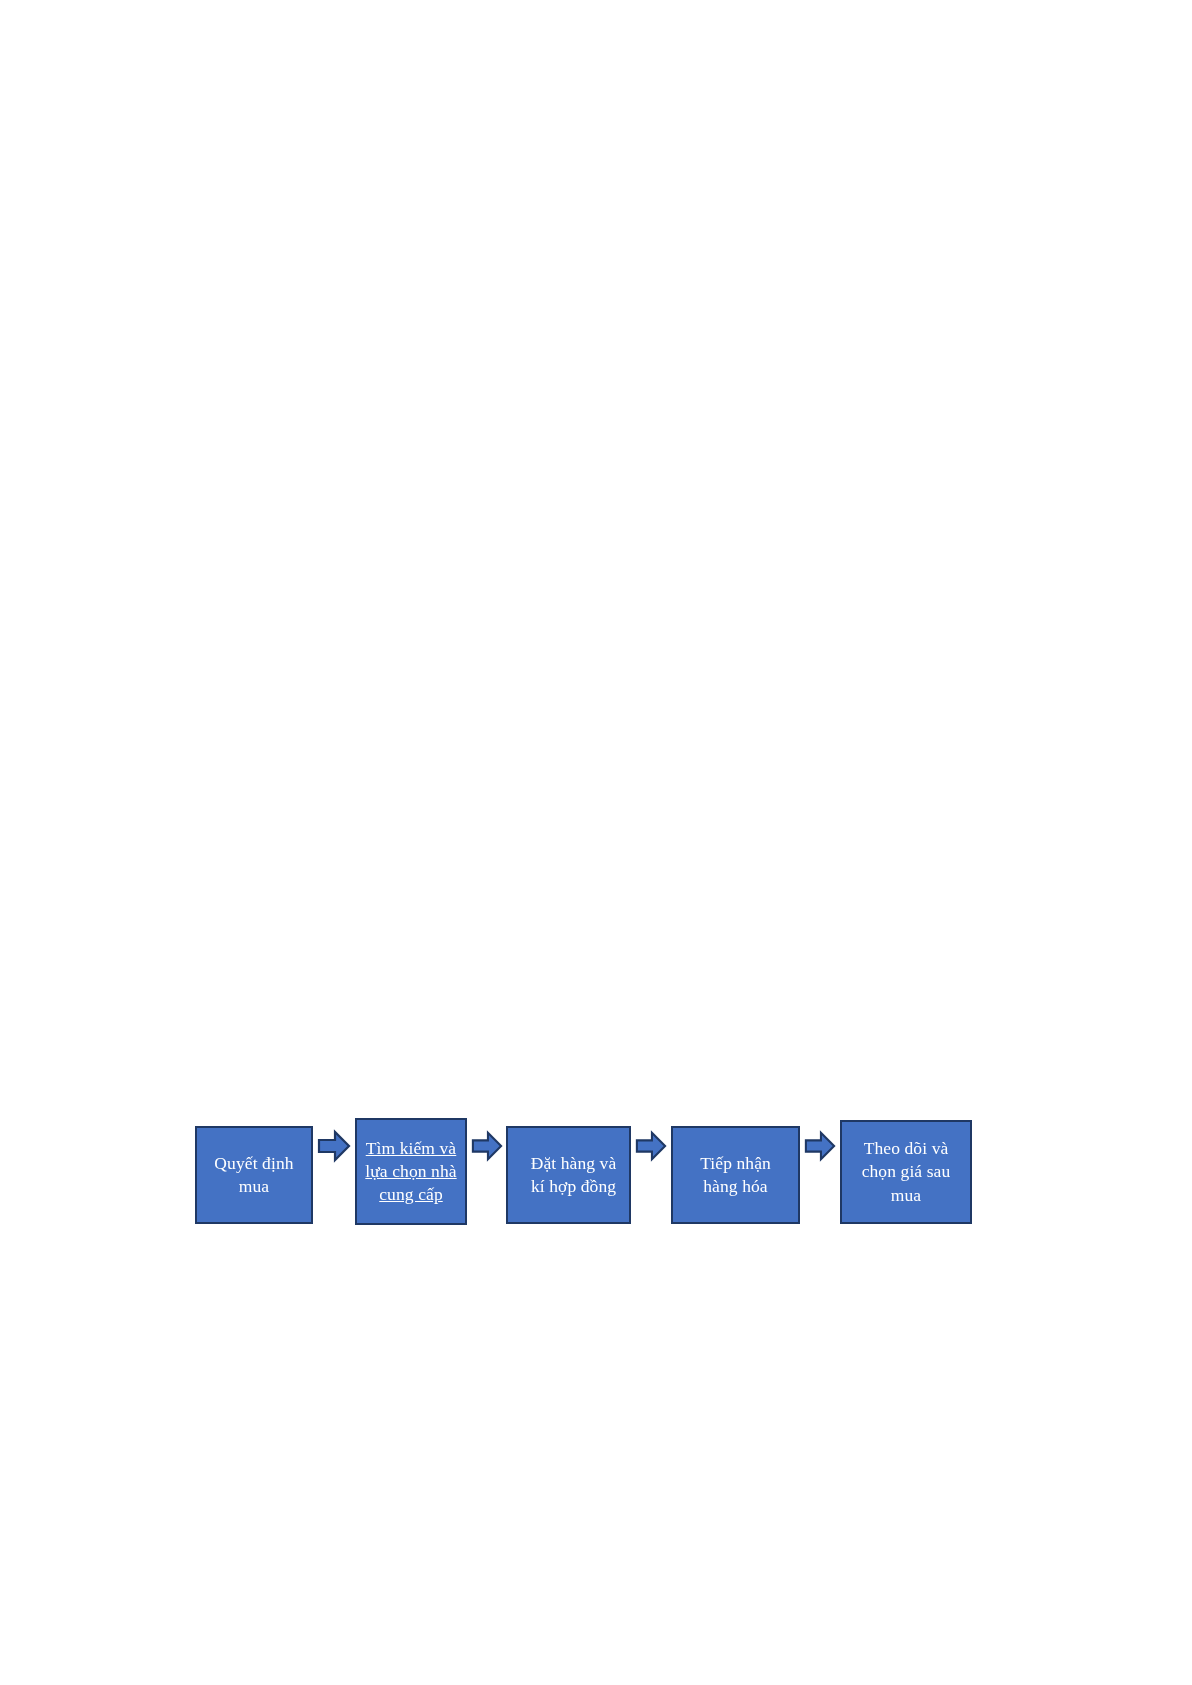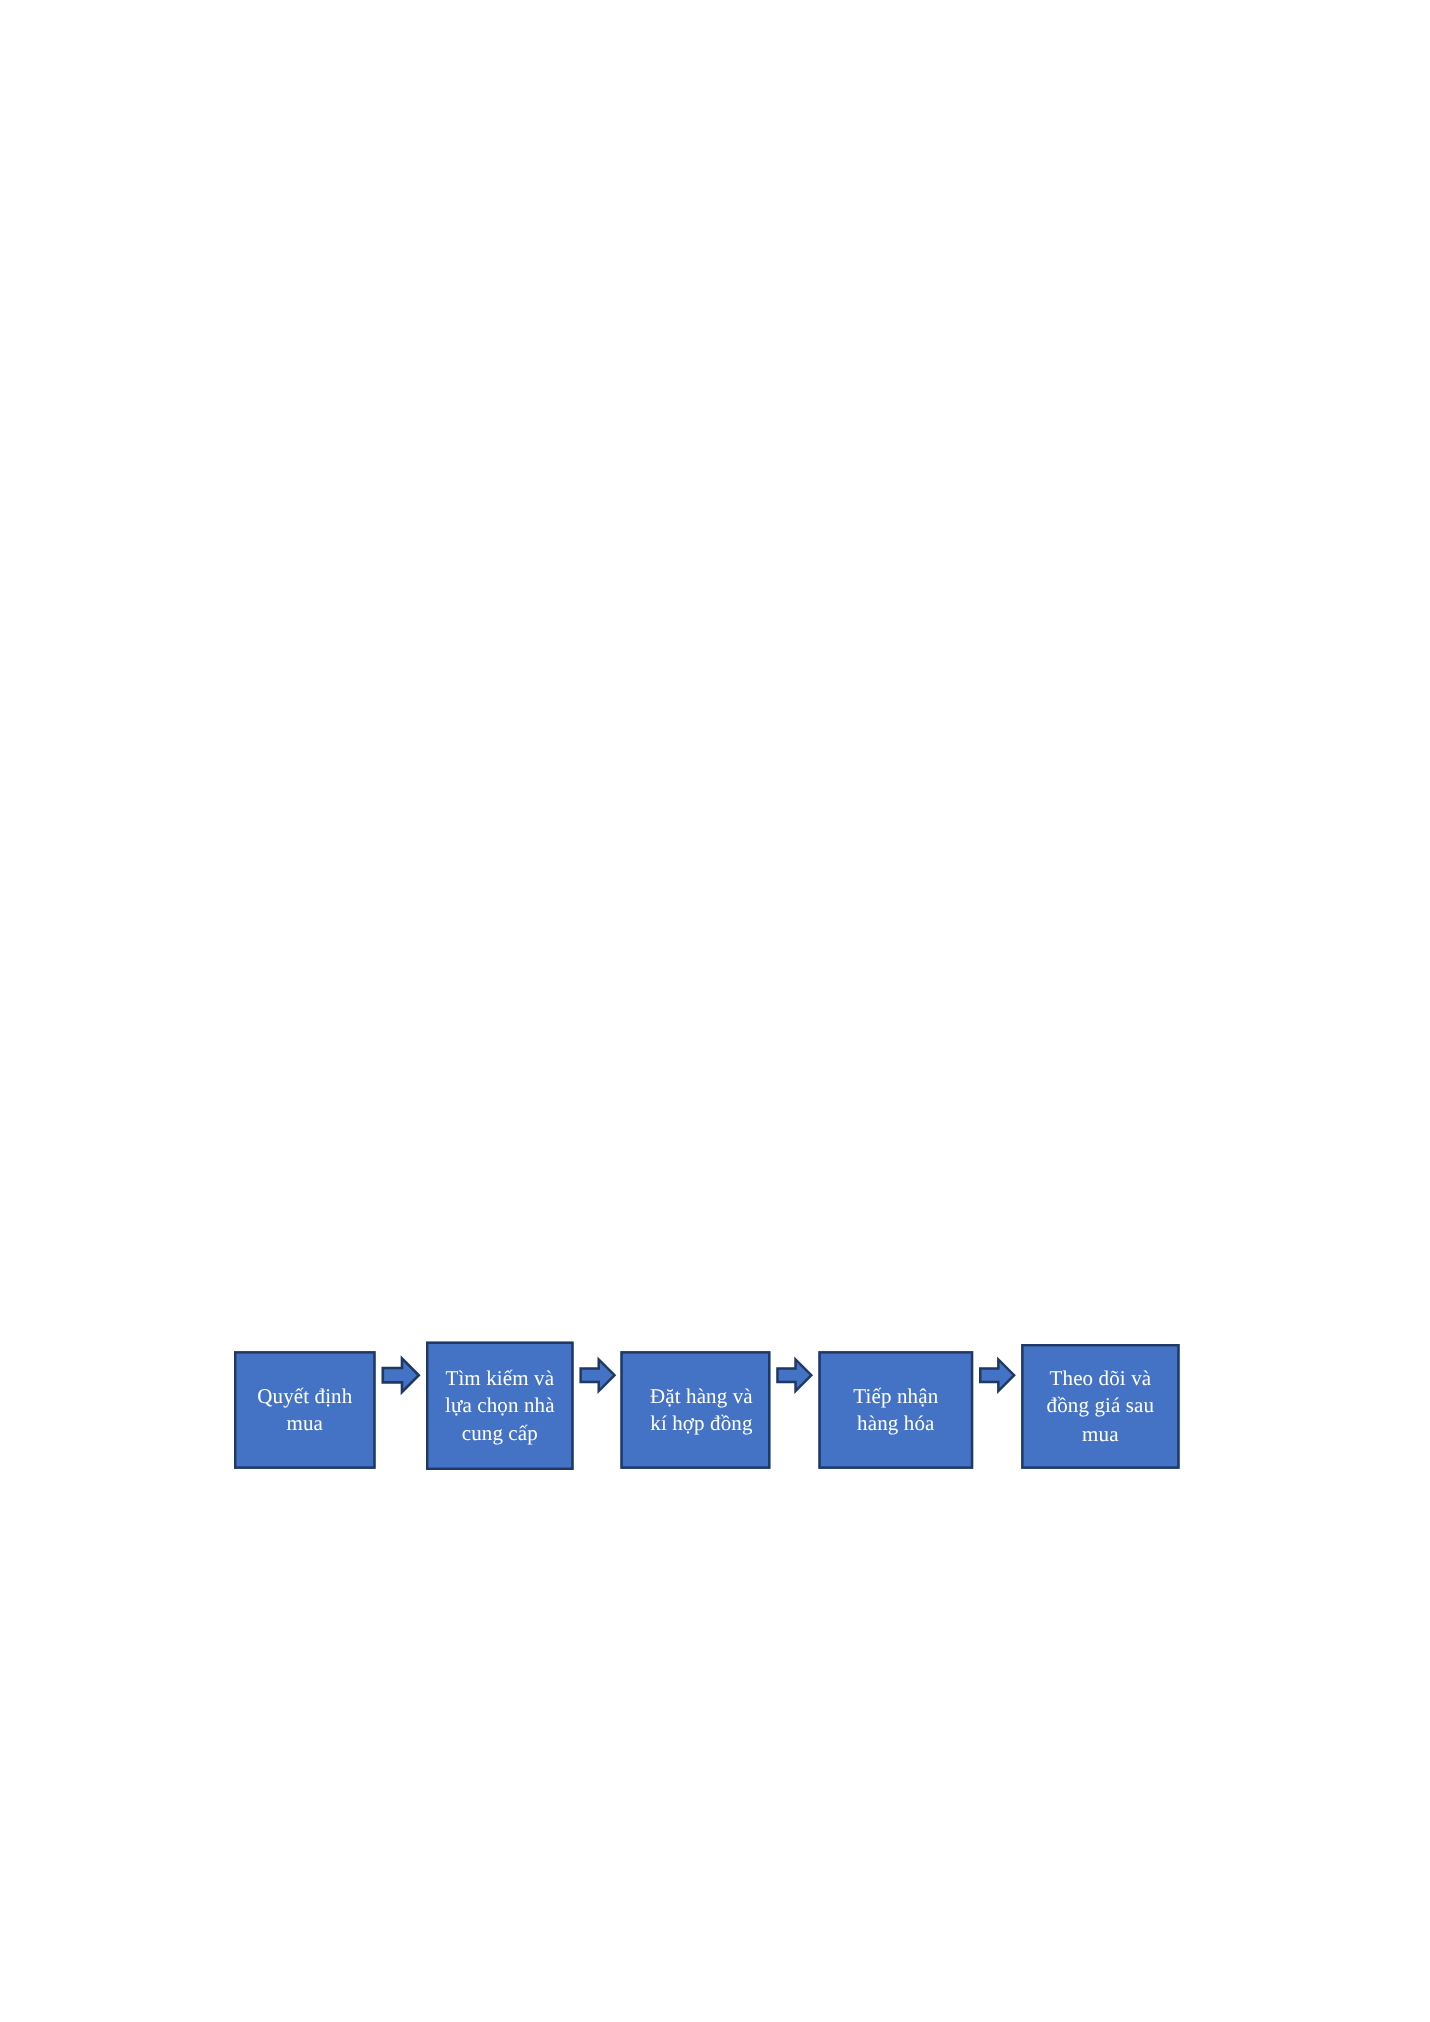--- a/index.html
+++ b/index.html
@@ -51,21 +51,21 @@
     flex: 0 0 auto;
   }
 
   .flow-step .step-label {
     display: block;
     white-space: pre-line;
   }
 
   
   .step-1 { width: 118px; height: 98px; margin-top: 6px; }
-  .step-2 { width: 123px; height: 107px; margin-top: -2px; }
+  .step-2 { width: 112px; height: 107px; margin-top: -2px; text-decoration: underline; }
   .step-3 { width: 125px; height: 98px; margin-top: 6px; padding-left: 16px; }
   .step-4 { width: 129px; height: 98px; margin-top: 6px; }
   .step-5 { width: 132px; height: 104px; margin-top: 0px; }
 
   
   .flow-arrow {
     flex: 0 0 auto;
     width: 42px;
     height: 40px;
     display: flex;
@@ -127,18 +127,18 @@
     </div>
 
     <div class="flow-arrow arrow-4">
       <svg width="32" height="32" viewBox="0 0 34 34">
         <polygon points="2,11 18,11 18,3 32,17 18,31 18,23 2,23" fill="#4472C4" stroke="#1F3864" stroke-width="2.2" stroke-linejoin="miter"></polygon>
       </svg>
     </div>
 
     <div class="flow-step step-5">
       <span class="step-label">Theo dõi và
-đồng giá sau
+chọn giá sau
 mua</span>
     </div>
 
   </div>
 </div>
 
 </body></html>

